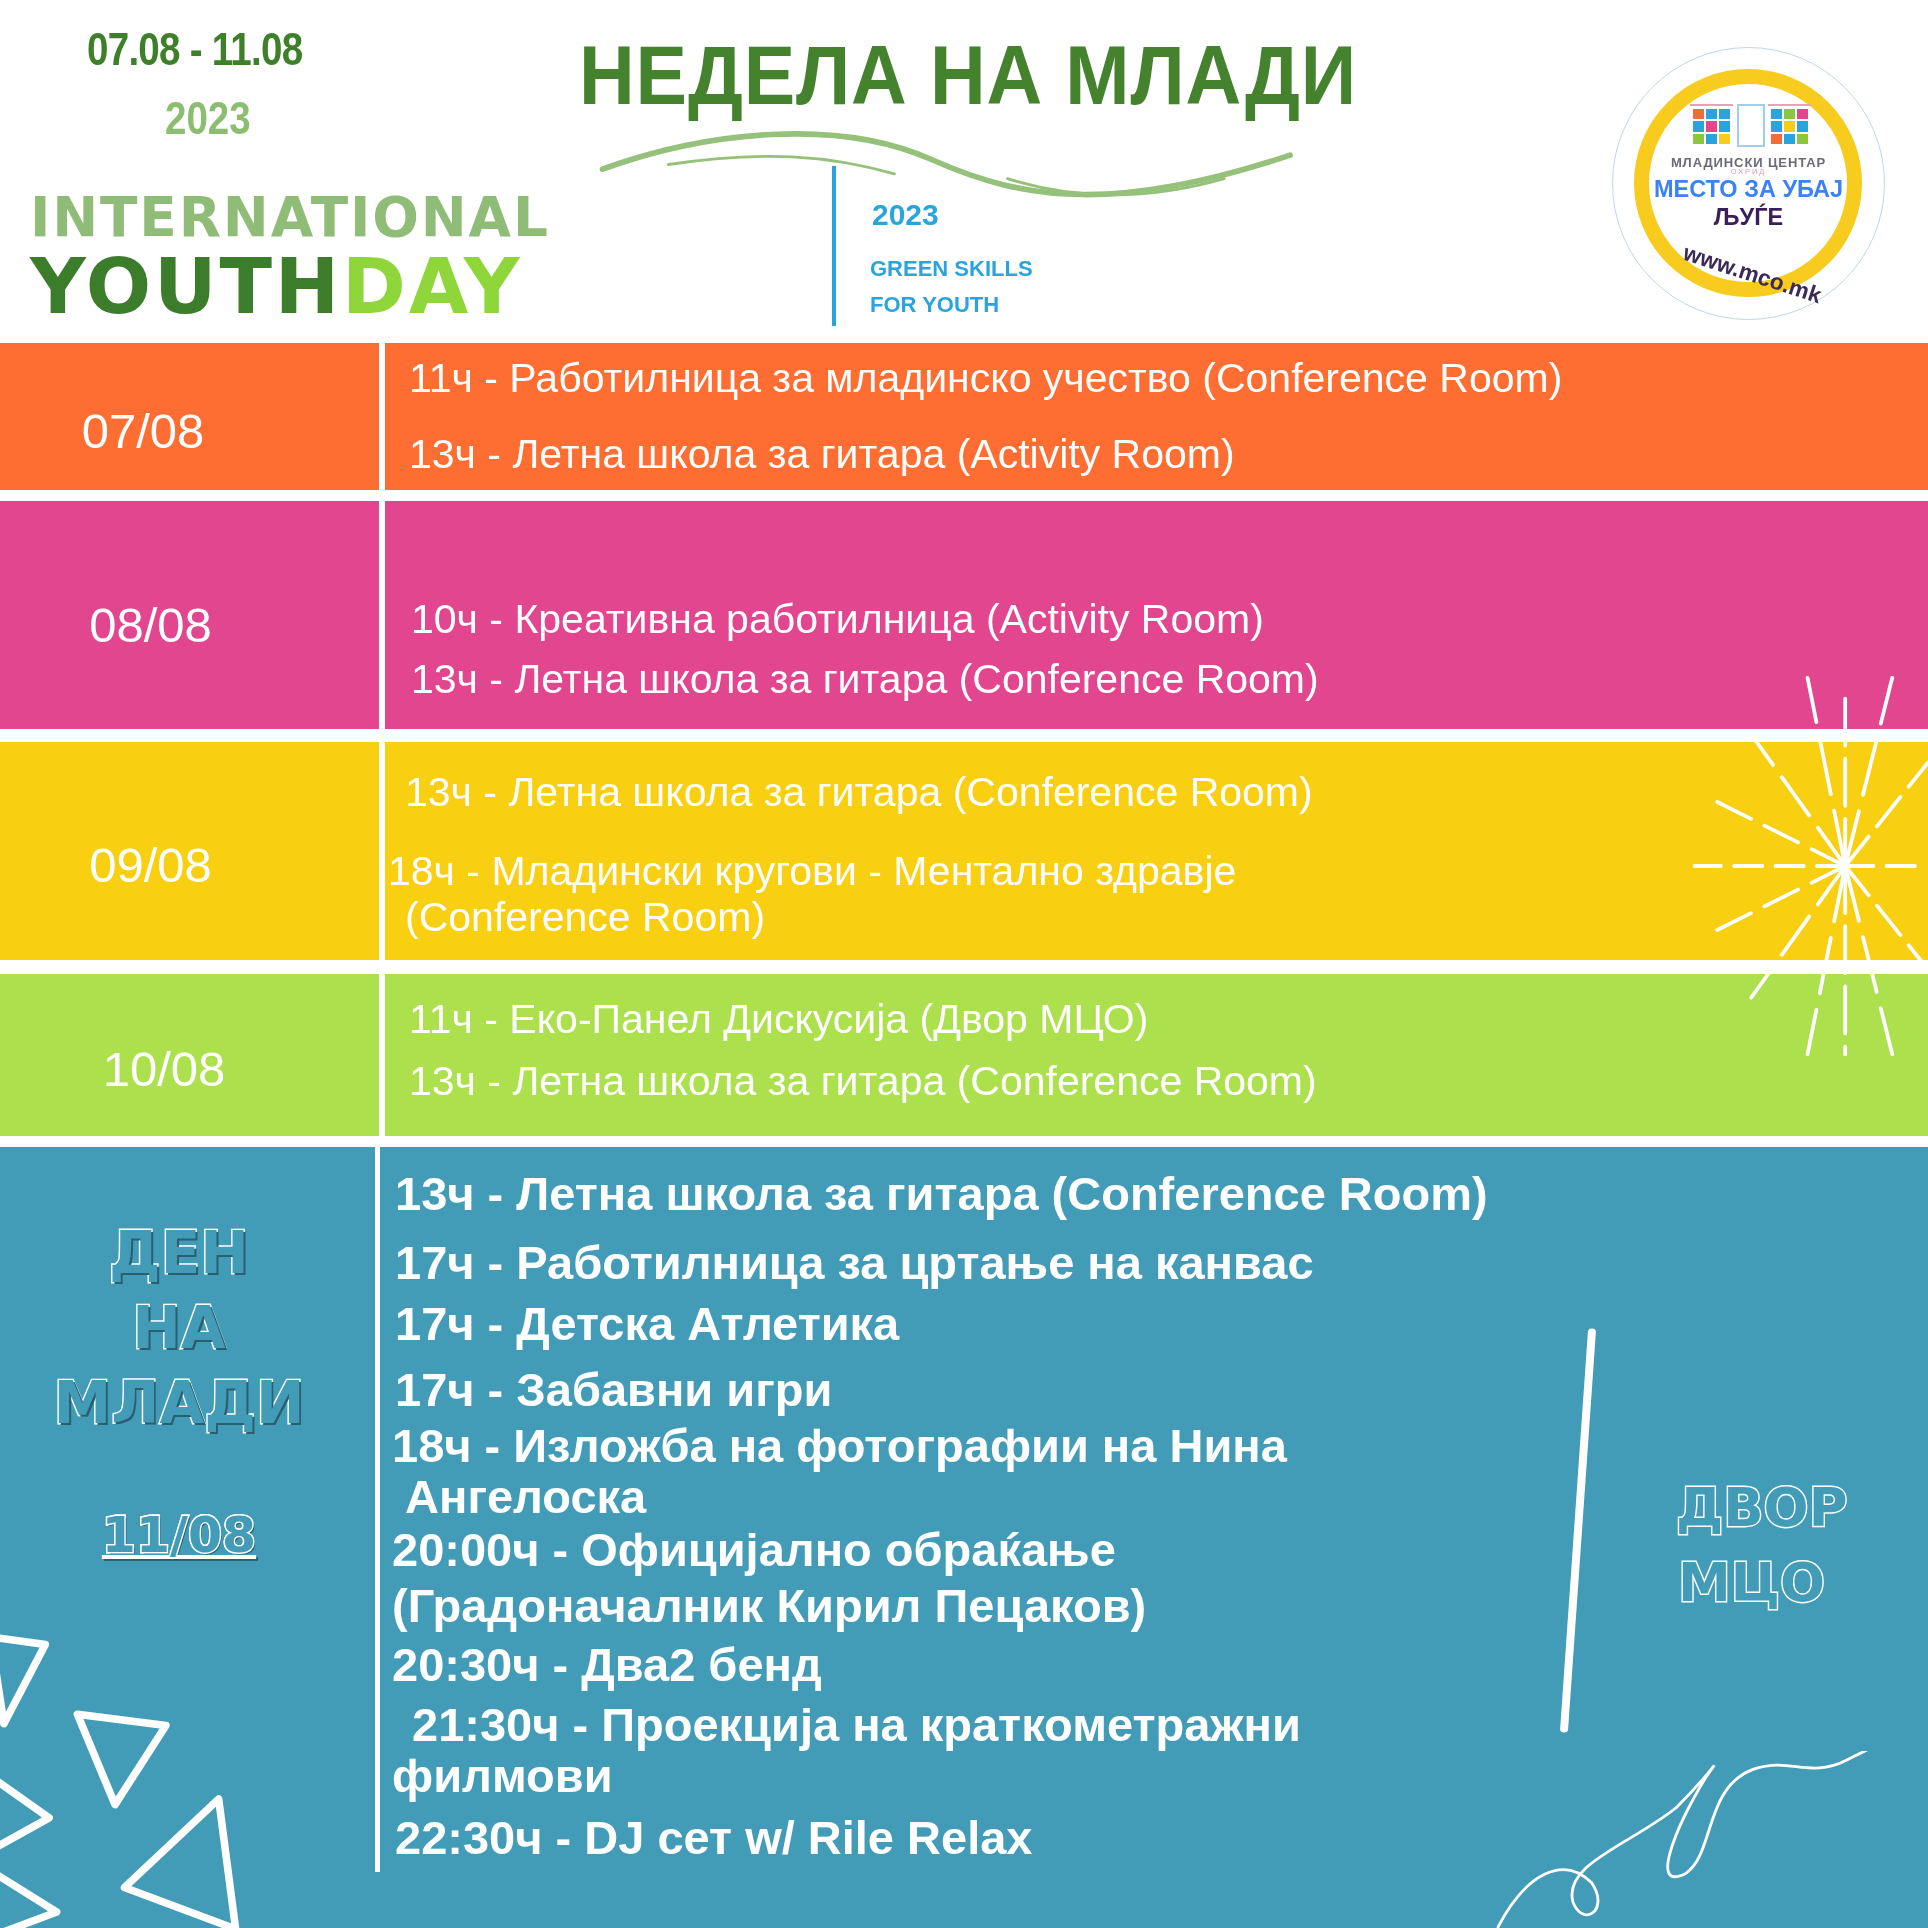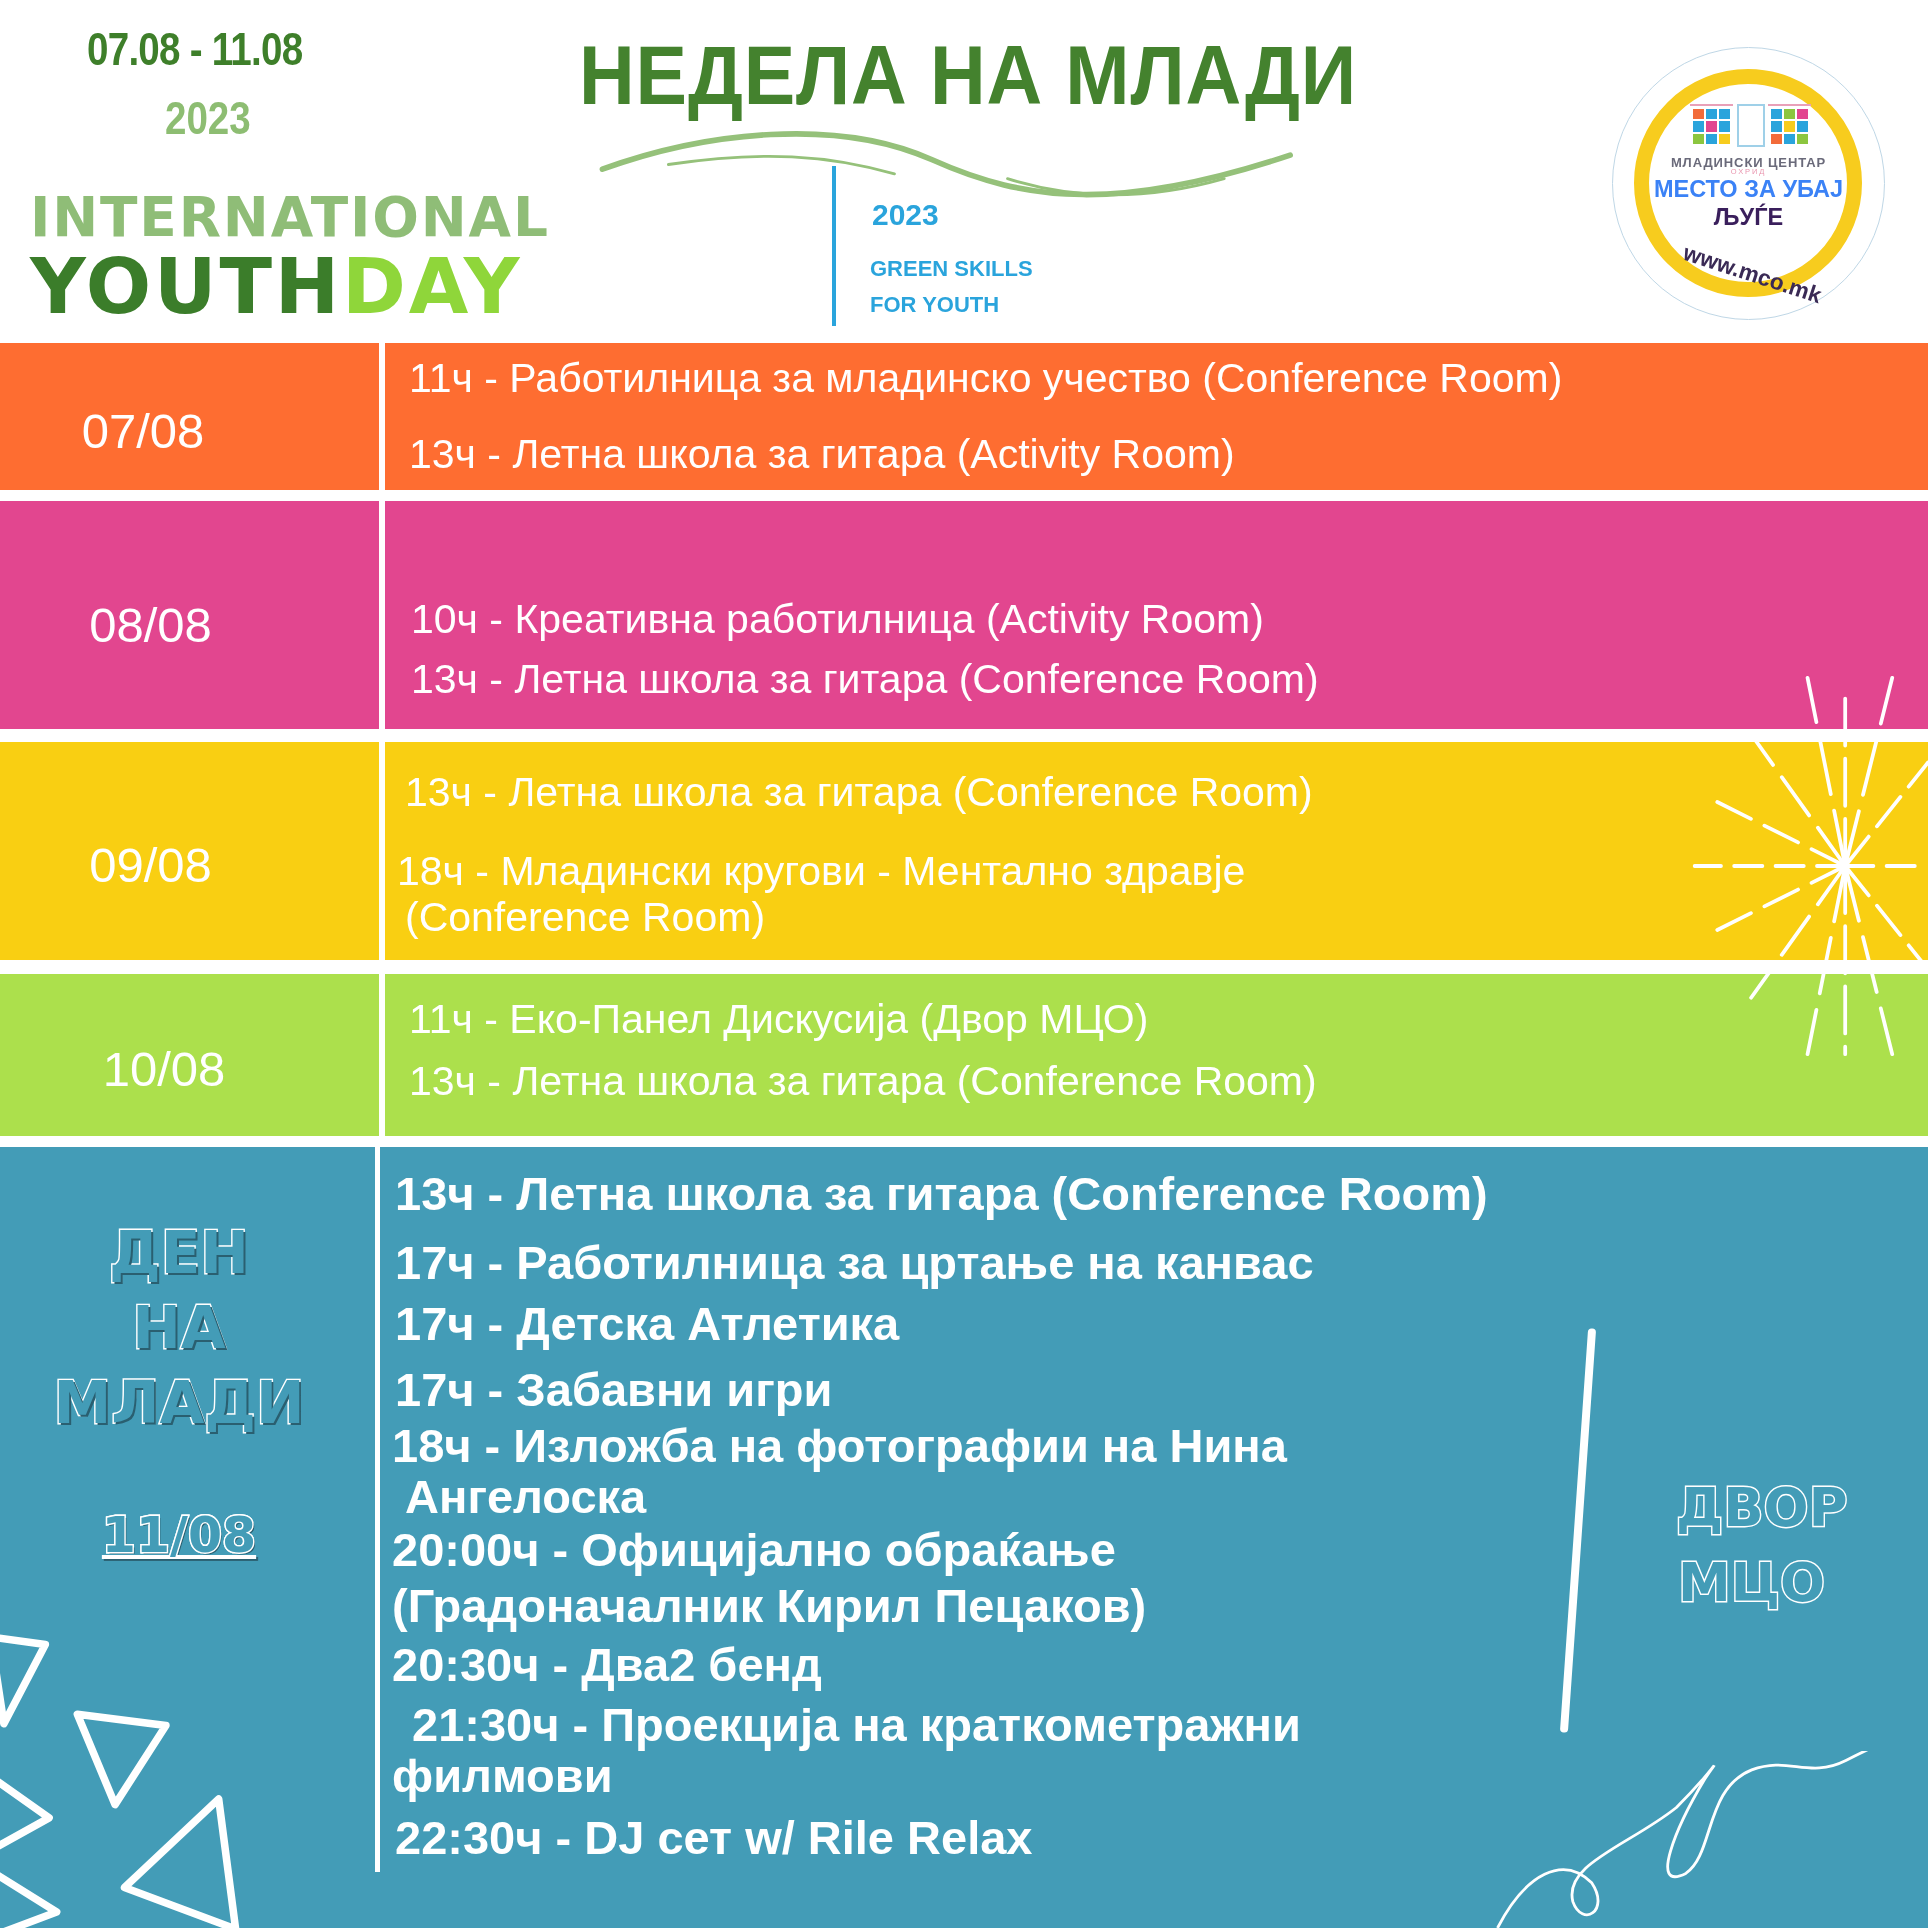--- a/index.html
+++ b/index.html
@@ -143,21 +143,21 @@
   <div class="row-date">08/08</div>
   <div class="row-divider"></div>
   <div class="ev" style="left:411px; top:96px;">10ч - Креативна работилница (Activity Room)</div>
   <div class="ev" style="left:411px; top:156px;">13ч - Летна школа за гитара (Conference Room)</div>
 </div>
 
 <div class="row r3">
   <div class="row-date">09/08</div>
   <div class="row-divider"></div>
   <div class="ev" style="left:405px; top:28px;">13ч - Летна школа за гитара (Conference Room)</div>
-  <div class="ev" style="left:397px; top:107px;">18ч - Младински кругови - Ментално здравје</div>
+  <div class="ev" style="left:388px; top:107px;">18ч - Младински кругови - Ментално здравје</div>
   <div class="ev" style="left:405px; top:153px;">(Conference Room)</div>
 </div>
 
 <div class="row r4">
   <div class="row-date">10/08</div>
   <div class="row-divider"></div>
   <div class="ev" style="left:409px; top:22.6px;">11ч - Еко-Панел Дискусија (Двор МЦО)</div>
   <div class="ev" style="left:409px; top:85px;">13ч - Летна школа за гитара (Conference Room)</div>
 </div>
 

